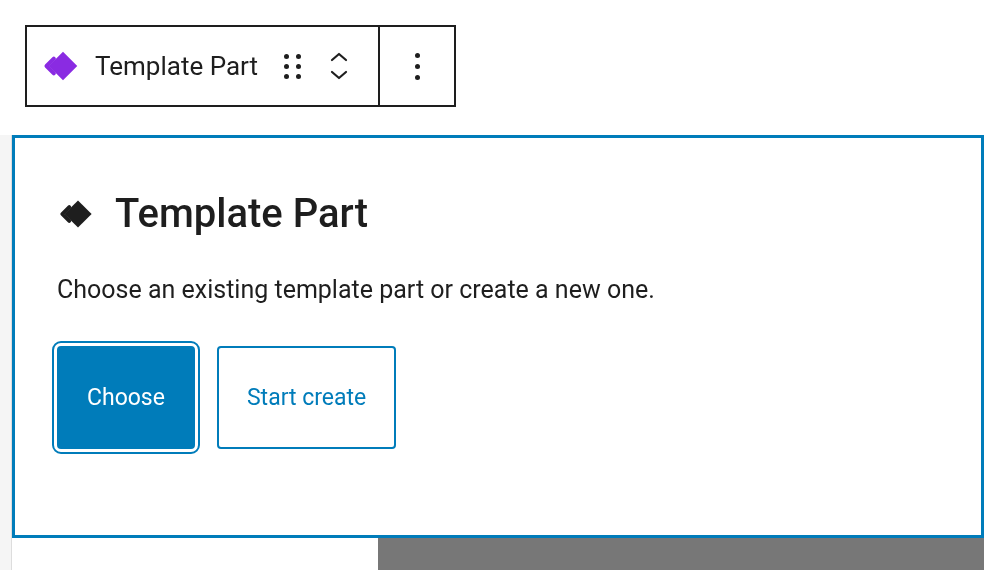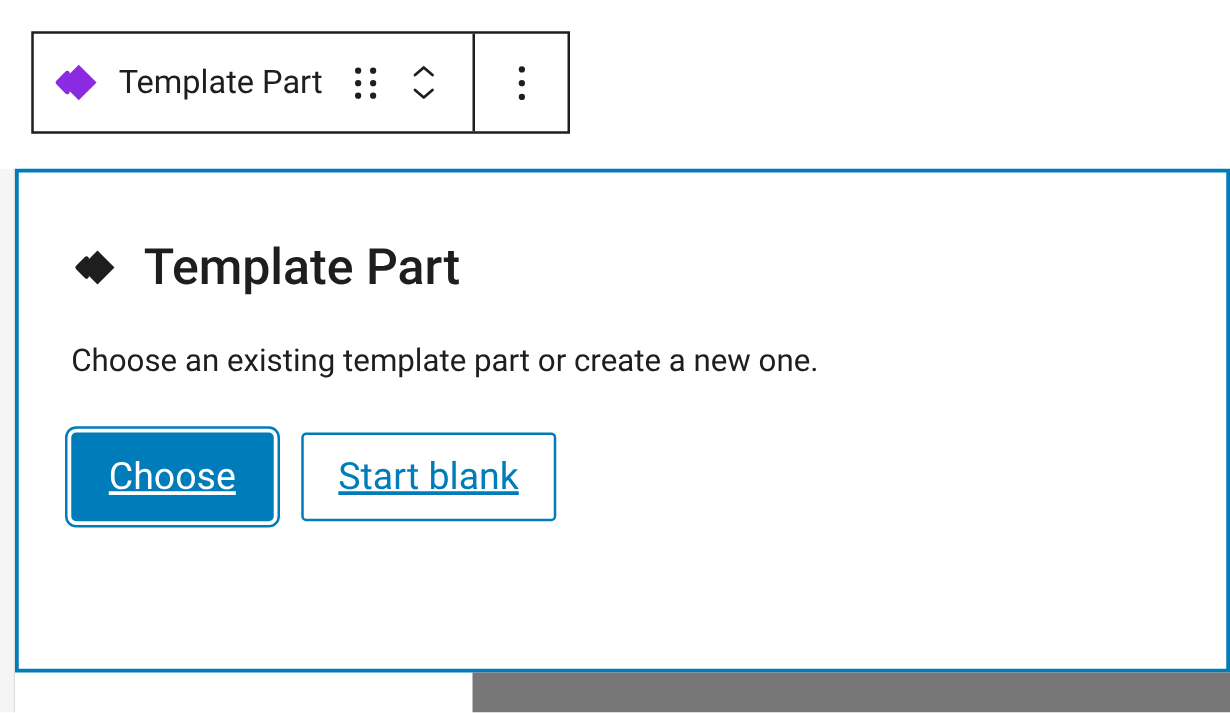--- a/index.html
+++ b/index.html
@@ -111,26 +111,25 @@
       font-size: 25px;
       color: #1e1e1e;
       margin-bottom: 42px;
       margin-top: 28px;
     }
     .button-row {
       display: flex;
       gap: 22px;
     }
     .btn {
-      font-size: 30px;
-      padding: 16px 28px;
+      font-size: 23px;
+      padding: 36px 28px;
       border-radius: 4px;
       cursor: pointer;
       font-family: inherit;
-      text-decoration: underline;
     }
     .btn-primary {
       background: #007cba;
       color: #fff;
       border: 2px solid #007cba;
       outline: 2px solid #007cba;
       outline-offset: 3px;
     }
     .btn-secondary {
       background: #fff;
@@ -210,17 +209,17 @@
       <g transform="translate(12,12)">
         <rect x="-5.5" y="-5.5" width="11" height="11" transform="rotate(45)" fill="#1e1e1e"></rect>
         <path d="M -9 0 L -5 -4 M -9 0 L -5 4" stroke="#1e1e1e" stroke-width="2.2" fill="none" stroke-linecap="round"></path>
       </g>
     </svg>
     <h2 class="placeholder-title">Template Part</h2>
   </div>
   <p class="placeholder-desc">Choose an existing template part or create a new one.</p>
   <div class="button-row">
     <button class="btn btn-primary">Choose</button>
-    <button class="btn btn-secondary">Start blank</button>
+    <button class="btn btn-secondary">Start create</button>
   </div>
 </div>
 
 <div class="footer-bar"></div>
 
 </body></html>

